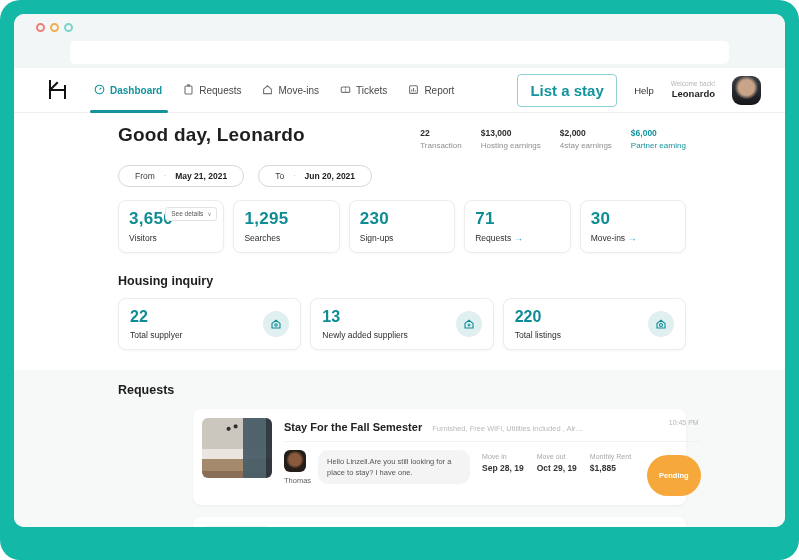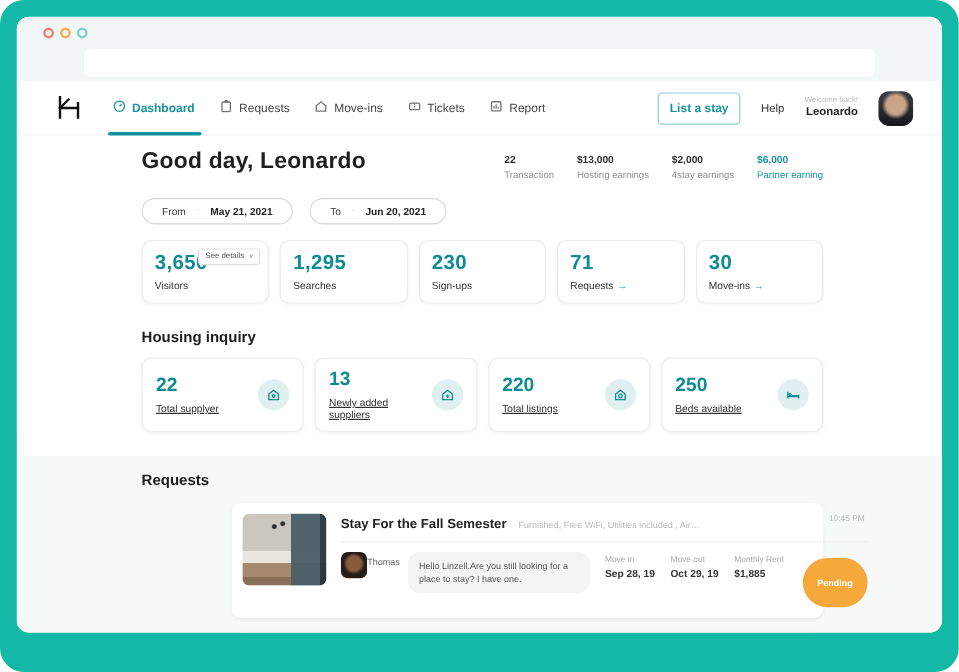--- a/index.html
+++ b/index.html
@@ -16,21 +16,21 @@
   
   .navbar { height:45px; display:flex; align-items:center; padding:0 24px 0 32px; border-bottom:1px solid #efefef; background:#fff; }
   .logo { display:flex; align-items:center; }
   .nav-items { display:flex; align-items:center; margin-left:24px; gap:21px; height:45px; }
   .nav-item { display:flex; gap:5px; align-items:center; font-size:10px; color:#474747; position:relative; height:45px; cursor:pointer; white-space:nowrap; }
   .nav-item svg { opacity:.75; }
   .nav-item.active { color:#14939c; font-weight:bold; }
   .nav-item.active svg { opacity:1; }
   .nav-underline { position:absolute; bottom:0; left:-4px; right:-6px; height:3px; background:#14939c; border-radius:2px; }
   .nav-right { margin-left:auto; display:flex; align-items:center; gap:17px; }
-  .list-stay-btn { border:1px solid #8fd0d5; color:#14939c; font-size:10px; font-weight:bold; padding:7px 0; width:69px; text-align:center; border-radius:4px; background:#fff; cursor:pointer; }
+  .list-stay-btn { border:1px solid #8fd0d5; color:#14939c; font-size:15px; font-weight:bold; padding:7px 0; width:100px; text-align:center; border-radius:4px; background:#fff; cursor:pointer; }
   .help-link { font-size:9.5px; color:#333; cursor:pointer; }
   .welcome-block { text-align:right; line-height:1.25; }
   .welcome-small { font-size:6.5px; color:#b8b8b8; }
   .welcome-name { font-size:9.5px; font-weight:bold; color:#1e1e1e; }
   .avatar { width:29px; height:29px; border-radius:9px; background:#23262b; background-image:radial-gradient(circle at 50% 40%, #c9a489 0 34%, rgba(35,38,43,0) 52%), linear-gradient(180deg,#3a3e45,#15171a); }
 
   
   .main { padding:11px 99px 0 104px; background:#fff; }
   .head-row { display:flex; justify-content:space-between; align-items:flex-start; }
   .greeting { font-size:19px; font-weight:bold; color:#1f1f1f; letter-spacing:.2px; }
@@ -52,21 +52,21 @@
   .stat-arrow { color:#28a3c9; font-weight:bold; }
   .see-details { position:absolute; top:6px; right:6px; border:1px solid #e2e2e2; border-radius:3px; font-size:6.5px; color:#555; padding:2.5px 5px; background:#fff; display:flex; gap:4px; align-items:center; cursor:pointer; }
   .chev { font-size:5.5px; color:#888; }
 
   .section-title { font-size:12.5px; font-weight:bold; color:#1d1d1d; }
   .housing-title { margin:21px 0 10px; }
 
   .housing-cards { display:flex; gap:9px; }
   .housing-card { flex:1; display:flex; justify-content:space-between; align-items:center; border:1px solid #ececec; border-radius:8px; padding:9px 11px; background:#fff; box-shadow:0 1px 3px rgba(0,0,0,.04); }
   .h-value { color:#0e8c94; font-size:16px; font-weight:bold; }
-  .h-label { margin-top:4px; font-size:8.5px; color:#2f2f2f;text-decoration:underline; }
+  .h-label { margin-top:4px; font-size:8.5px; color:#2f2f2f; }
   .icon-circle { width:26px; height:26px; border-radius:50%; background:#e0eff0; display:flex; align-items:center; justify-content:center; color:#0e8c94; flex-shrink:0; }
 
   
   .requests-band { margin-top:20px; background:#f7f8f8; padding:13px 99px 60px 104px; min-height:160px; }
   .req-title { margin-bottom:12px; }
   .req-cards { margin-left:75px; width:493px; display:flex; flex-direction:column; gap:12px; }
   .req-card { background:#fff; border-radius:8px; padding:9px; display:flex; gap:12px; box-shadow:0 1px 3px rgba(0,0,0,.05); }
   .thumb { width:70px; height:60px; border-radius:6px; flex-shrink:0; }
   .thumb-1 { background-image:
       radial-gradient(circle at 38% 18%, #2f2f2f 1.5px, rgba(0,0,0,0) 2.5px),
@@ -79,21 +79,21 @@
       radial-gradient(circle at 10% 78%, #e8a54e 0 2.5px, rgba(0,0,0,0) 4px),
       radial-gradient(circle at 90% 78%, #e8a54e 0 2.5px, rgba(0,0,0,0) 4px),
       linear-gradient(180deg, #f3f1ec 0 58%, #e9e4dc 58% 76%, #ddd5c8 76%);
   }
   .req-body { flex:1; position:relative; padding-top:3px; }
   .req-top { display:flex; align-items:baseline; gap:10px; padding-right:58px; border-bottom:1px solid #f1f1f1; padding-bottom:8px; }
   .req-name { font-size:11px; font-weight:bold; color:#222; white-space:nowrap; }
   .req-amenities { font-size:7.5px; color:#b8b8b8; white-space:nowrap; overflow:hidden; }
   .req-time { position:absolute; top:1px; right:2px; font-size:7px; color:#b5b5b5; }
   .req-bottom { display:flex; margin-top:8px; gap:7px; align-items:flex-start; }
-  .msg-avatar-wrap { display:flex; flex-direction:row; align-items:flex-start; flex-shrink:0; }
+  .msg-avatar-wrap { display:flex; flex-direction:column; align-items:flex-start; flex-shrink:0; }
   .msg-avatar { width:22px; height:22px; border-radius:6px; }
   .msg-avatar-1 { background:#241d18; background-image:radial-gradient(circle at 50% 44%, #8a5a3c 0 36%, rgba(0,0,0,0) 54%); }
   .sender { font-size:7.5px; color:#5f5f5f; margin-top:4px; }
   .bubble { background:#f4f4f4; border-radius:10px; padding:6px 9px; font-size:7.5px; color:#555; line-height:1.5; width:152px; flex-shrink:0; }
   .req-cols { display:flex; gap:13px; margin-left:5px; padding-top:3px; }
   .col-label { font-size:7px; color:#a8a8a8; white-space:nowrap; }
   .col-value { font-size:8.5px; font-weight:bold; color:#333; margin-top:3px; white-space:nowrap; }
   .badge { margin-left:9px; margin-top:5px; color:#fff; font-size:7.5px; font-weight:bold; padding:16px 12px; border-radius:999px; white-space:nowrap; cursor:pointer; }
 </style>
 </head>
@@ -277,33 +277,20 @@
         </div>
         <div class="housing-card">
           <div>
             <div class="h-value">220</div>
             <div class="h-label">Total listings</div>
           </div>
           <div class="icon-circle">
             <svg width="12" height="12" viewBox="0 0 12 12" fill="none" stroke="currentColor" stroke-width="1.1">
                 <path d="M2 5.4 L6 2.2 L10 5.4 V10 H2 Z"></path>
                 <circle cx="6" cy="7" r="1.5"></circle>
-              </svg>
-          </div>
-        </div>
-        <div class="housing-card">
-          <div>
-            <div class="h-value">250</div>
-            <div class="h-label">Beds available</div>
-          </div>
-          <div class="icon-circle">
-            <svg width="12" height="12" viewBox="0 0 12 12" fill="none" stroke="currentColor" stroke-width="1.1">
-                <path d="M1.5 3.5 v5.5 M1.5 7.5 h9 M10.5 5.8 v3.2"></path>
-                <circle cx="3.4" cy="5.9" r="0.9"></circle>
-                <path d="M5 6.8 h4.2 a1.3 1.3 0 0 1 1.3 1.3"></path>
               </svg>
           </div>
         </div>
       </div>
     </div>
 
     <div class="requests-band">
       <div class="section-title req-title">Requests</div>
       <div class="req-cards">
 

